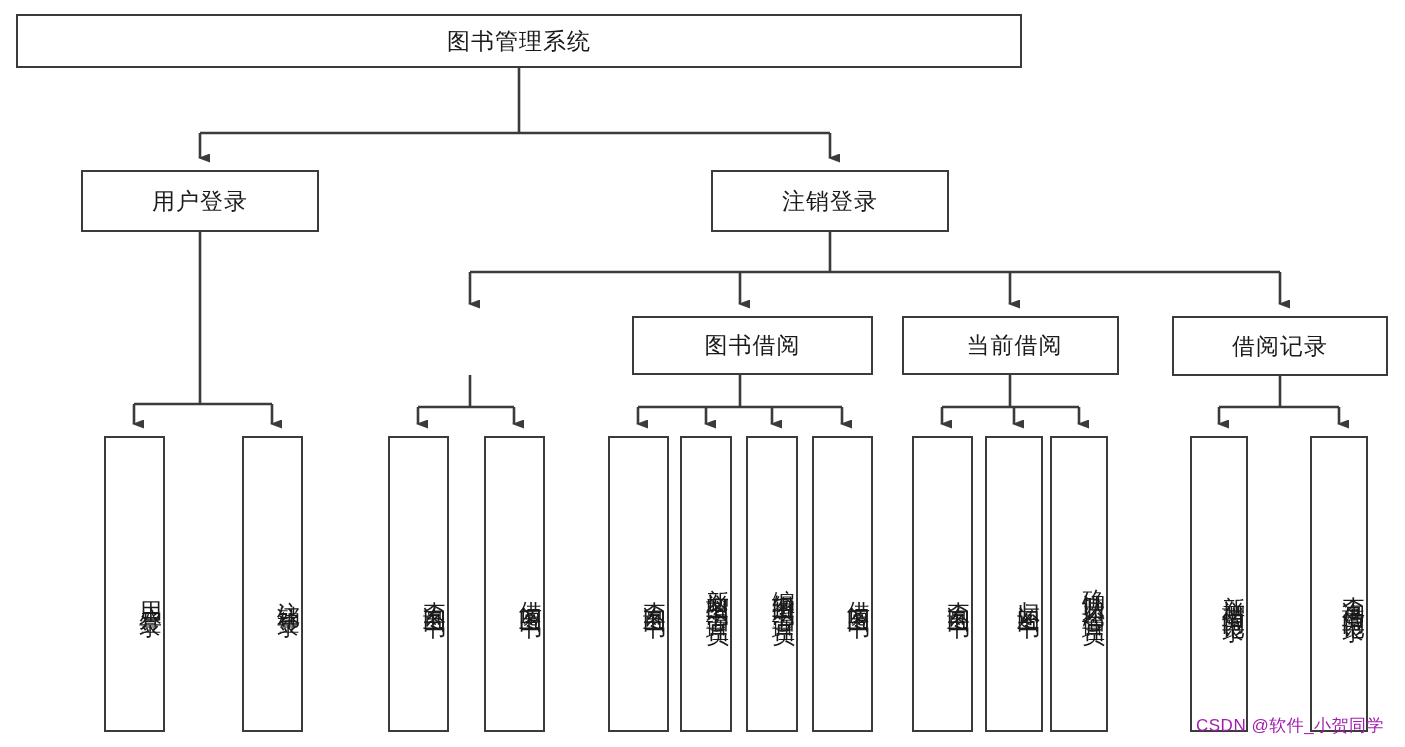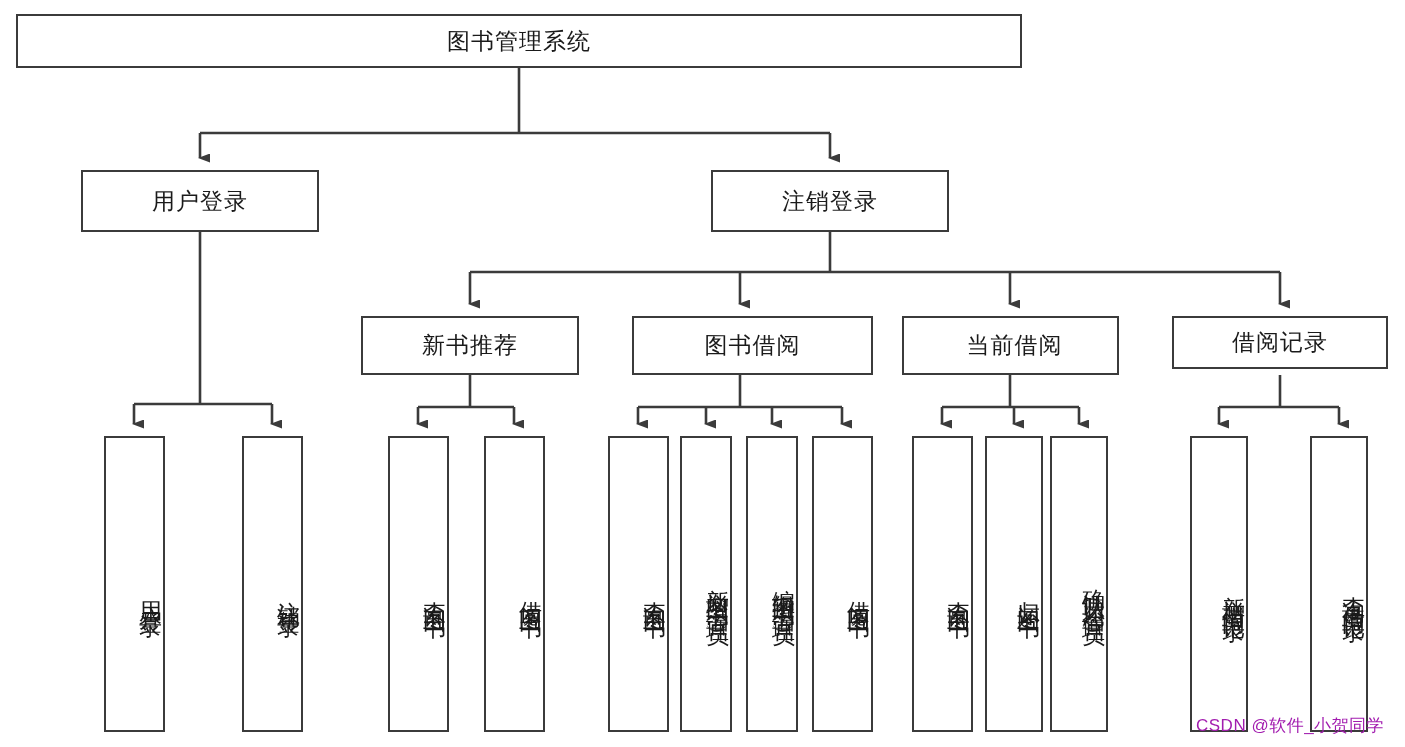--- a/index.html
+++ b/index.html
@@ -121,30 +121,27 @@
     <span>图书管理系统</span>
   </div>
 
   <div class="node horiz" style="left: 81px; top: 170px; width: 238px; height: 62px;">
     <span>用户登录</span>
   </div>
   <div class="node horiz" style="left: 711px; top: 170px; width: 238px; height: 62px;">
     <span>注销登录</span>
   </div>
 
-  <div class="node horiz" style="left: 361px; top: 316px; width: 218px; height: 59px;">
-    <span>新书推荐</span>
-  </div>
   <div class="node horiz" style="left: 632px; top: 316px; width: 241px; height: 59px;">
     <span>图书借阅</span>
   </div>
   <div class="node horiz" style="left: 902px; top: 316px; width: 217px; height: 59px; padding-left: 8px;">
     <span>当前借阅</span>
   </div>
-  <div class="node horiz" style="left: 1172px; top: 316px; width: 216px; height: 53px;">
+  <div class="node horiz" style="left: 1172px; top: 316px; width: 216px; height: 60px;">
     <span>借阅记录</span>
   </div>
 
   <div class="node leaf" style="left: 104px; top: 436px; width: 61px; height: 296px;">
     <span class="leaf-text">用户登录</span>
   </div>
   <div class="node leaf" style="left: 242px; top: 436px; width: 61px; height: 296px;">
     <span class="leaf-text">注销登录</span>
   </div>
   <div class="node leaf" style="left: 388px; top: 436px; width: 61px; height: 296px;">

